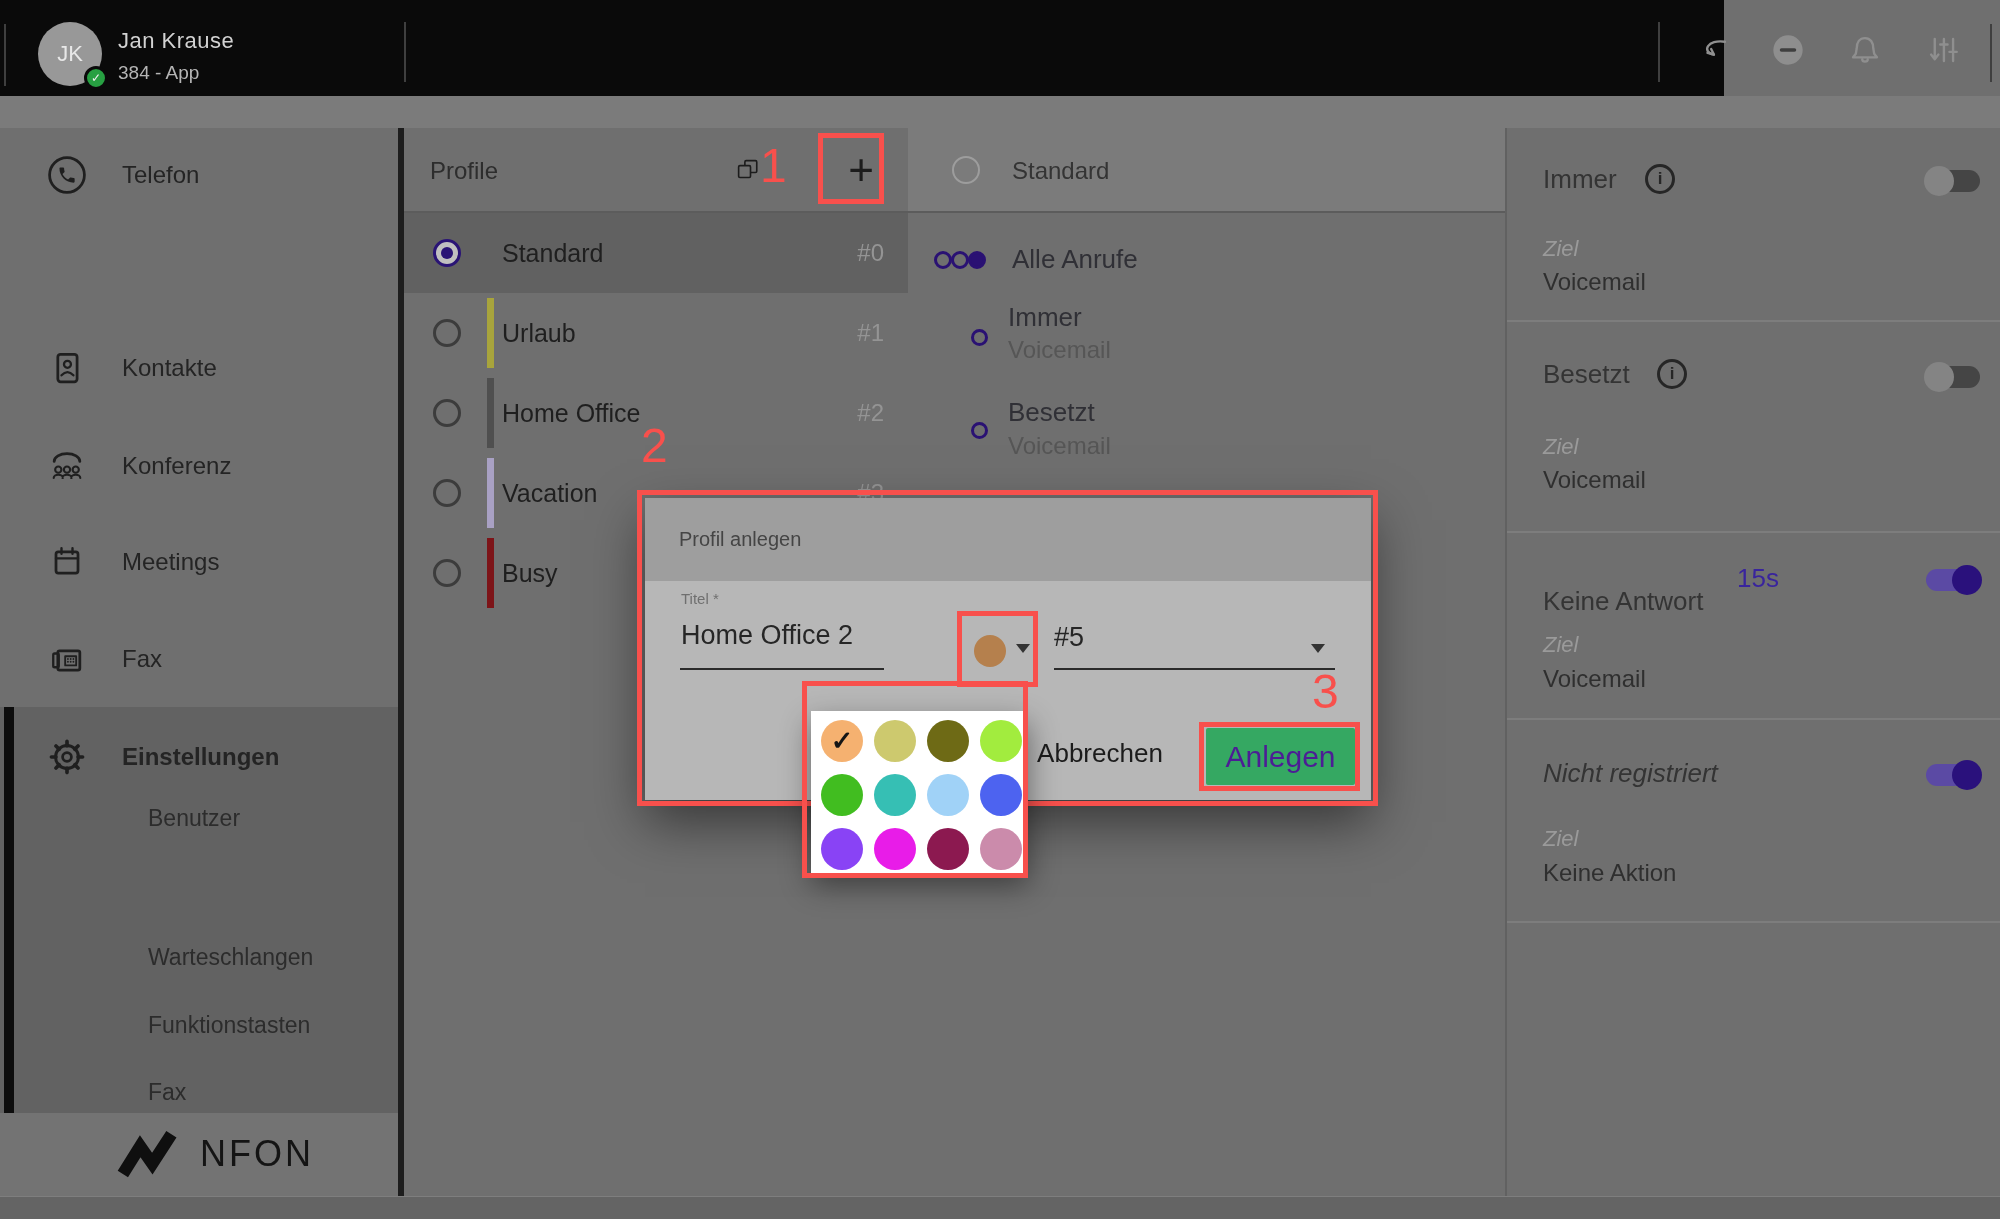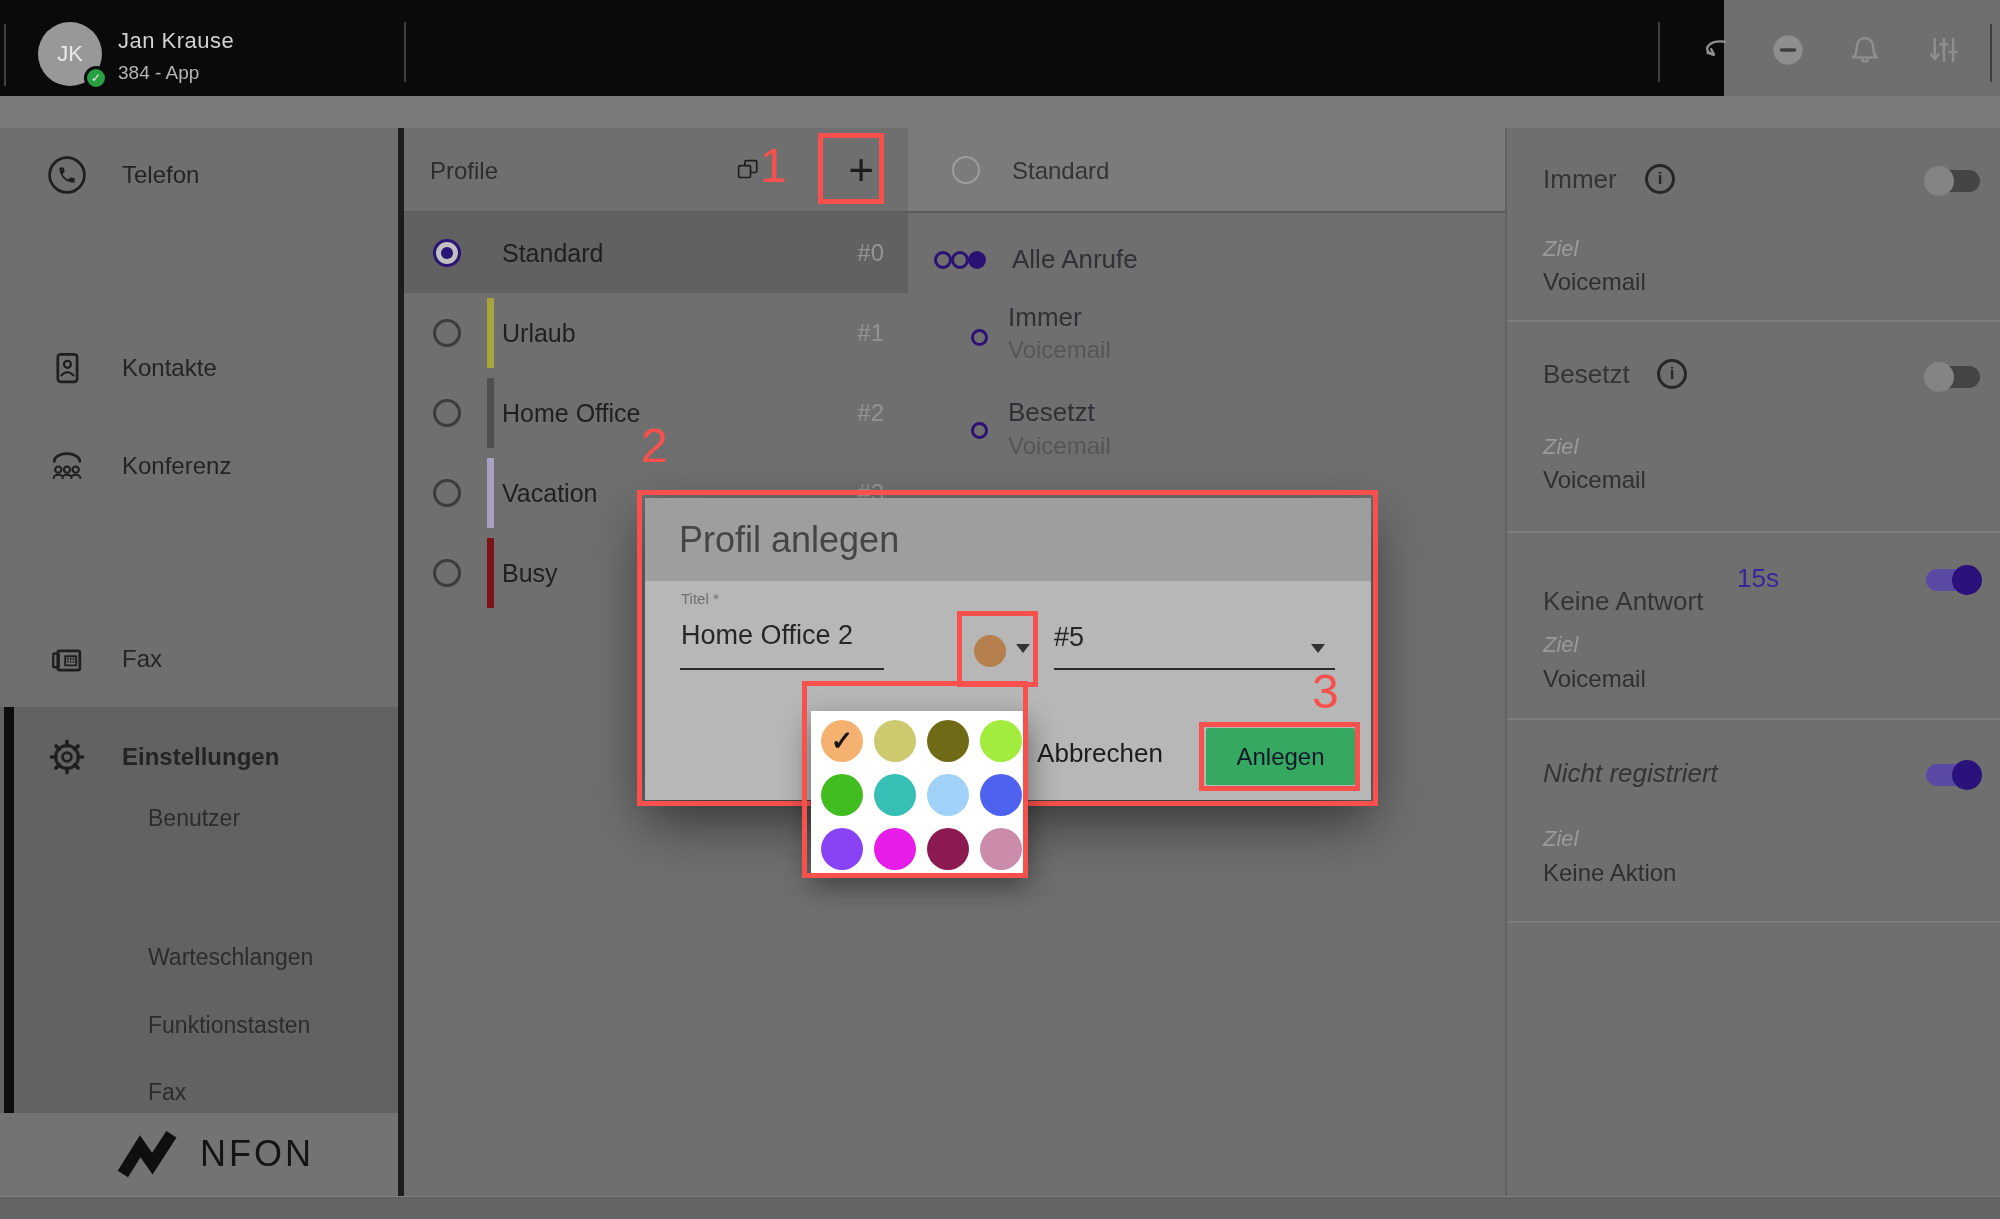--- a/index.html
+++ b/index.html
@@ -82,31 +82,31 @@
   .toggle .knob{position:absolute;top:-4px;width:30px;height:30px;border-radius:50%;}
   .toggle.off{background:#454545;}
   .toggle.off .knob{left:-2px;background:#848484;}
   .toggle.on{background:#5b4aa4;}
   .toggle.on .knob{right:-2px;background:#2a117c;}
 
   
   .modal{left:645px;top:498px;width:726px;height:302px;background:#b7b7b7;z-index:10;
          box-shadow:0 22px 50px rgba(0,0,0,.5);}
   .modal-header{position:absolute;left:0;top:0;width:726px;height:83px;background:#9e9e9e;}
-  .modal-title{position:absolute;left:34px;top:0;line-height:83px;font-size:36px;color:#454545;}
+  .modal-title{position:absolute;left:34px;top:0;line-height:83px;font-size:20px;color:#454545;}
   .f-label{position:absolute;left:36px;top:92px;font-size:15px;color:#6f6f6f;}
   .f-value{position:absolute;left:36px;top:122px;font-size:27px;color:#262626;}
   .underline{position:absolute;top:170px;height:2px;background:#2b2b2b;}
   .swatch{position:absolute;left:329px;top:137px;width:32px;height:32px;border-radius:50%;cursor:pointer;}
   .caret{position:absolute;width:0;height:0;border-left:7px solid transparent;border-right:7px solid transparent;
          border-top:9px solid #333;cursor:pointer;}
   .num-value{position:absolute;left:409px;top:124px;font-size:27px;color:#262626;}
   .btn-cancel{position:absolute;left:385px;top:240px;width:140px;text-align:center;font-size:26px;color:#1c1c1c;cursor:pointer;}
   .btn-submit{position:absolute;left:561px;top:230px;width:149px;height:57px;border-radius:2px;
-              display:flex;align-items:center;justify-content:center;font-size:24px;color:#0f172a;cursor:pointer;}
+              display:flex;align-items:center;justify-content:center;font-size:30px;color:#4c1d95;cursor:pointer;}
 
   
   .palette{left:811px;top:711px;width:217px;height:162px;background:#ffffff;z-index:40;
            box-shadow:0 12px 28px rgba(0,0,0,.45);display:grid;
            grid-template-columns:repeat(4,42px);grid-auto-rows:42px;gap:12px 11px;padding:9px 10px;}
   .pal-swatch{width:42px;height:42px;border-radius:50%;cursor:pointer;
               display:flex;align-items:center;justify-content:center;}
   .pal-check{font-size:27px;font-weight:bold;color:#151515;}
 
   
@@ -180,20 +180,27 @@
     </div>
     <div class="abs s-item" style="top:314px;">
       <span class="ic"><svg width="44" height="44" viewBox="0 0 48 48">
             <path d="M10 19 a14 8.5 0 0 1 28 0" stroke-width="3"></path>
             <circle cx="14.5" cy="28" r="3.4" stroke-width="2.3"></circle>
             <circle cx="24" cy="28" r="3.4" stroke-width="2.3"></circle>
             <circle cx="33.5" cy="28" r="3.4" stroke-width="2.3"></circle>
             <path d="M9.5 37 a5 3.5 0 0 1 10 0 M19 37 a5 3.5 0 0 1 10 0 M28.5 37 a5 3.5 0 0 1 10 0" stroke-width="2.3"></path>
           </svg></span>
       <span class="lb">Konferenz</span>
+    </div>
+    <div class="abs s-item" style="top:410px;">
+      <span class="ic"><svg width="44" height="44" viewBox="0 0 48 48">
+            <rect x="12" y="13" width="24" height="23" rx="2.5"></rect>
+            <path d="M18 9 v6 M30 9 v6 M12 20 h24" stroke-width="2.6"></path>
+          </svg></span>
+      <span class="lb">Meetings</span>
     </div>
     <div class="abs s-item" style="top:507px;">
       <span class="ic"><svg width="44" height="44" viewBox="0 0 48 48">
             <rect x="14" y="15" width="24" height="21" rx="2"></rect>
             <rect x="9" y="18" width="6" height="15" rx="1.5" stroke-width="2.5"></rect>
             <rect x="22" y="21" width="12" height="10" stroke-width="2"></rect>
             <g fill="#1f1f1f" stroke="none">
               <circle cx="25" cy="24" r="1"></circle>
               <circle cx="28" cy="24" r="1"></circle>
               <circle cx="31" cy="24" r="1"></circle>

